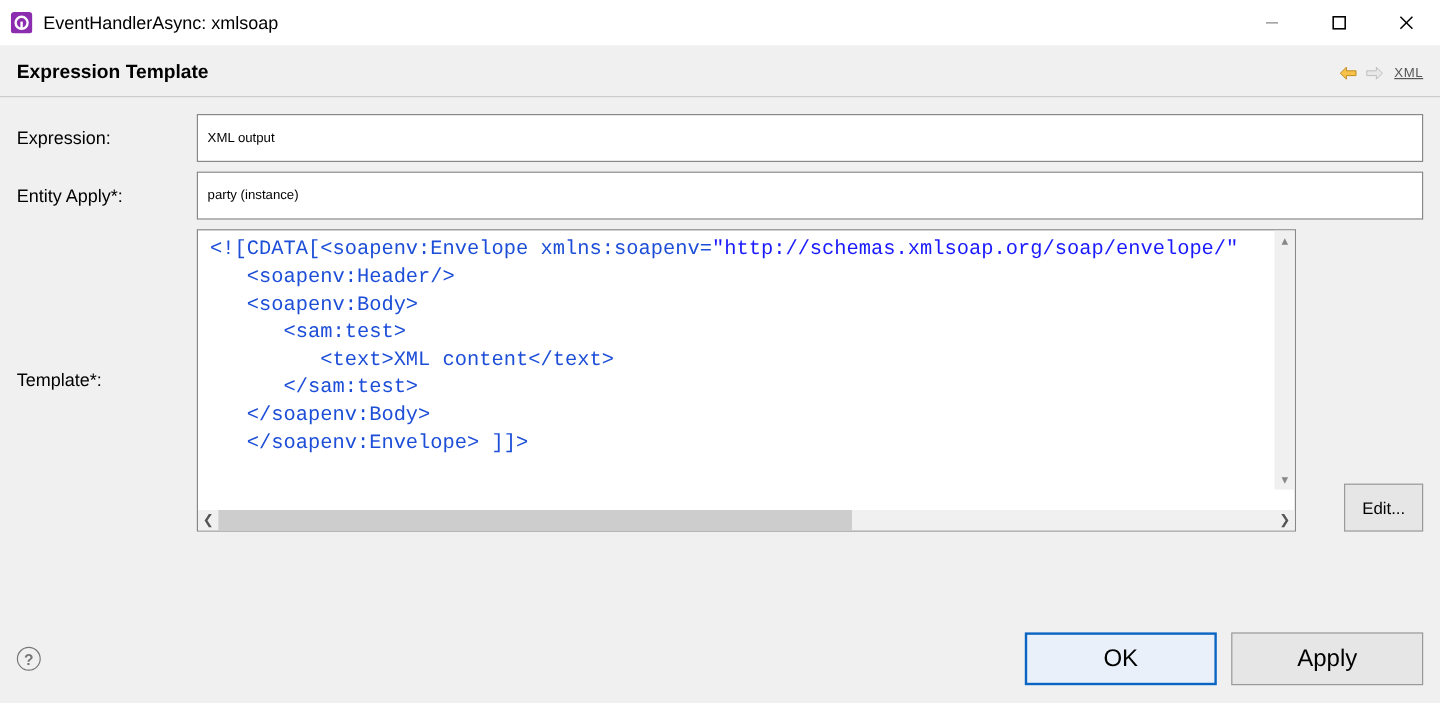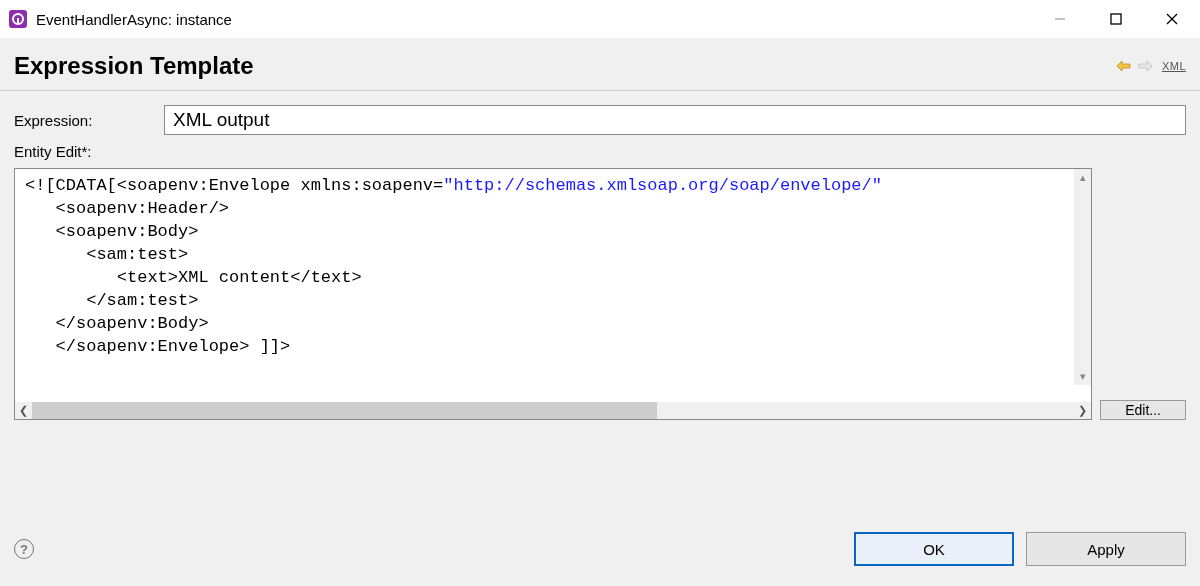--- a/index.html
+++ b/index.html
@@ -43,21 +43,21 @@
 
   
   .header {
     display: flex;
     align-items: center;
     padding: 14px 14px 10px 14px;
     border-bottom: 1px solid #ccc;
     background: #f0f0f0;
   }
   .header-title {
-    font-size: 24px;
+    font-size: 16px;
     font-weight: 700;
     flex: 1 1 auto;
   }
   .header-icons { display: flex; align-items: center; gap: 6px; }
   .arrow-icon {
     width: 16px; height: 14px;
     display: flex; align-items: center; justify-content: center;
   }
   .xml-label {
     font-family: "Segoe UI", Arial, sans-serif;
@@ -81,26 +81,26 @@
   .label-cell {
     width: 150px;
     flex: 0 0 150px;
     font-size: 15px;
     padding-top: 4px;
   }
   .row.single-line .label-cell { padding-top: 0; }
   .field-cell { flex: 1 1 auto; display: flex; align-items: flex-start; gap: 8px; }
   input[type=text] {
     width: 100%;
-    height: 30px;
+    height: 40px;
     border: 1px solid #888;
     background: #fff;
     padding: 2px 8px;
     font-family: inherit;
-    font-size: 19px;
+    font-size: 11px;
     outline: none;
   }
 
   
   .template-wrap {
     flex: 1 1 auto;
     min-width: 0;
     display: flex;
     flex-direction: column;
   }
@@ -117,21 +117,21 @@
     overflow: hidden;
     position: relative;
   }
   .code-content {
     padding: 6px 10px;
     font-family: Consolas, "Courier New", monospace;
     font-size: 17px;
     line-height: 1.35;
     white-space: pre;
   }
-  .code-content .tag { color: #000000; }
+  .code-content .tag { color: #1d4ed8; }
   .code-content .attr-val { color: #1a1aff; }
   .vscroll {
     position: absolute;
     right: 0; top: 0; bottom: 17px;
     width: 17px;
     background: #f0f0f0;
     display: flex; flex-direction: column; align-items: center; justify-content: space-between;
     padding: 2px 0;
   }
   .hscroll {
@@ -149,29 +149,30 @@
     flex: 1 1 auto; height: 100%; position: relative;
   }
   .hscroll .hthumb {
     position: absolute; left: 0; top: 0; height: 100%;
     width: 60%;
     background: #cdcdcd;
   }
   .vscroll .varrow { font-size: 11px; color: #888; }
 
   .edit-btn {
-    height: 20px;
-    padding: 0 24px;
+    height: 40px;
+    padding: 0 14px;
     border: 1px solid #999;
     background: #e6e6e6;
     font-family: inherit;
     font-size: 14px;
     cursor: default;
     align-self: flex-end;
     margin-top: 0;
+    margin-left: 32px;
   }
   .template-field-row {
     display: flex;
     align-items: flex-end;
     gap: 8px;
   }
 
   
   .footer {
     position: absolute;
@@ -183,45 +184,45 @@
   }
   .help-icon {
     width: 20px; height: 20px;
     border: 1.5px solid #777;
     border-radius: 50%;
     display: flex; align-items: center; justify-content: center;
     color: #777; font-size: 13px; font-weight: 600;
   }
   .footer-spacer { flex: 1 1 auto; }
   .footer .btn {
-    width: 160px; height: 34px;
+    width: 160px; height: 44px;
     border: 1px solid #999;
     background: #e6e6e6;
     font-family: inherit;
-    font-size: 15px;
+    font-size: 20px;
     margin-left: 12px;
     cursor: default;
   }
   .footer .btn.primary {
     border: 2px solid #0a64c2;
     background: #e9f0f9;
   }
 </style>
 </head>
 <body>
 
 <div class="titlebar">
   <span class="app-icon">
     <svg width="18" height="18" viewBox="0 0 18 18">
       <rect x="0" y="0" width="18" height="18" rx="3" fill="#8c2db0"></rect>
       <circle cx="9" cy="9" r="5" fill="none" stroke="#fff" stroke-width="2"></circle>
       <rect x="8" y="8" width="2" height="6" fill="#fff"></rect>
     </svg>
   </span>
-  <span class="title-text">EventHandlerAsync: instance</span>
+  <span class="title-text">EventHandlerAsync: xmlsoap</span>
   <span class="spacer"></span>
   <div class="win-controls">
     <div class="win-btn">
       <svg width="12" height="12">
           <line x1="1" y1="6" x2="11" y2="6" stroke="#888" stroke-width="1"></line>
         </svg>
     </div>
     <div class="win-btn">
       <svg width="12" height="12">
           <rect x="1" y="1" width="10" height="10" fill="none" stroke="#000" stroke-width="1.3"></rect>
@@ -256,24 +257,28 @@
 <div class="form">
 
   <div class="row single-line">
     <div class="label-cell">Expression:</div>
     <div class="field-cell">
       <input type="text" value="XML output" style="">
     </div>
   </div>
 
   <div class="row single-line">
-    <div class="label-cell">Entity Edit*:</div>
+    <div class="label-cell">Entity Apply*:</div>
+    <div class="field-cell">
+      <input type="text" value="party (instance)" style="">
+    </div>
   </div>
 
   <div class="row">
+    <div class="label-cell" style="padding-top:118px;">Template*:</div>
     <div class="field-cell template-field-row">
       <div class="template-wrap">
         <div class="code-box">
           <div class="code-scroll">
             <div class="code-content"><span class="tag">&lt;![CDATA[&lt;soapenv:Envelope xmlns:soapenv=</span><span class="attr-val">"http://schemas.xmlsoap.org/soap/envelope/"</span>
 <span class="tag">   &lt;soapenv:Header/&gt;</span>
 <span class="tag">   &lt;soapenv:Body&gt;</span>
 <span class="tag">      &lt;sam:test&gt;</span>
 <span class="tag">         &lt;text&gt;XML content&lt;/text&gt;</span>
 <span class="tag">      &lt;/sam:test&gt;</span>

